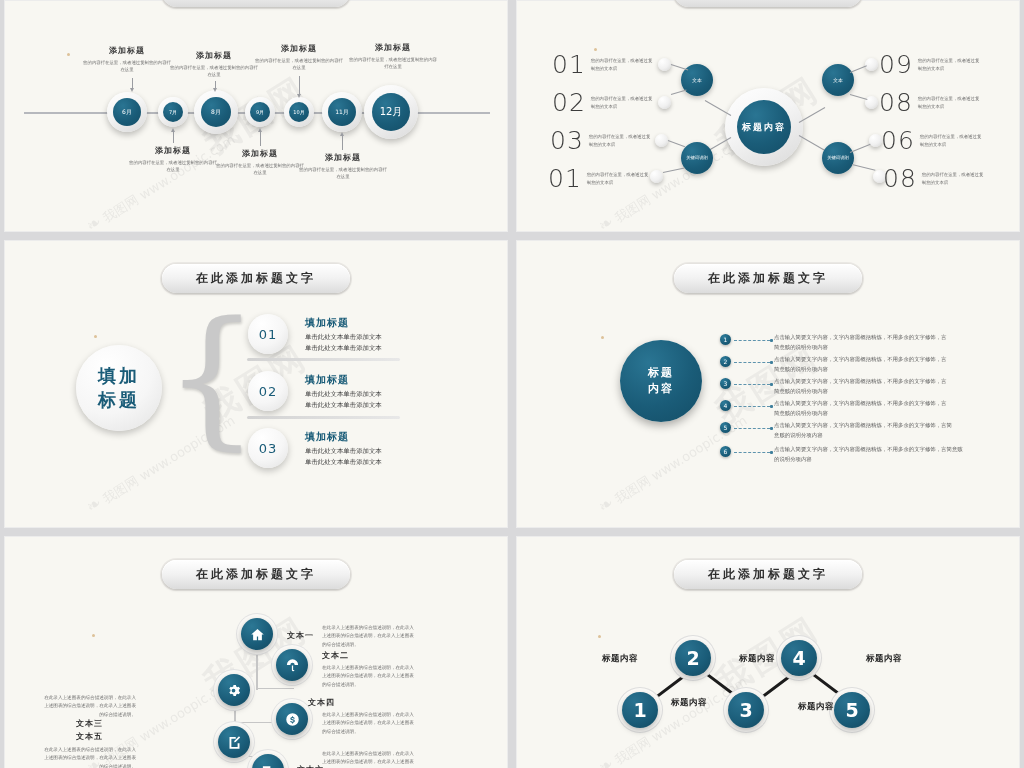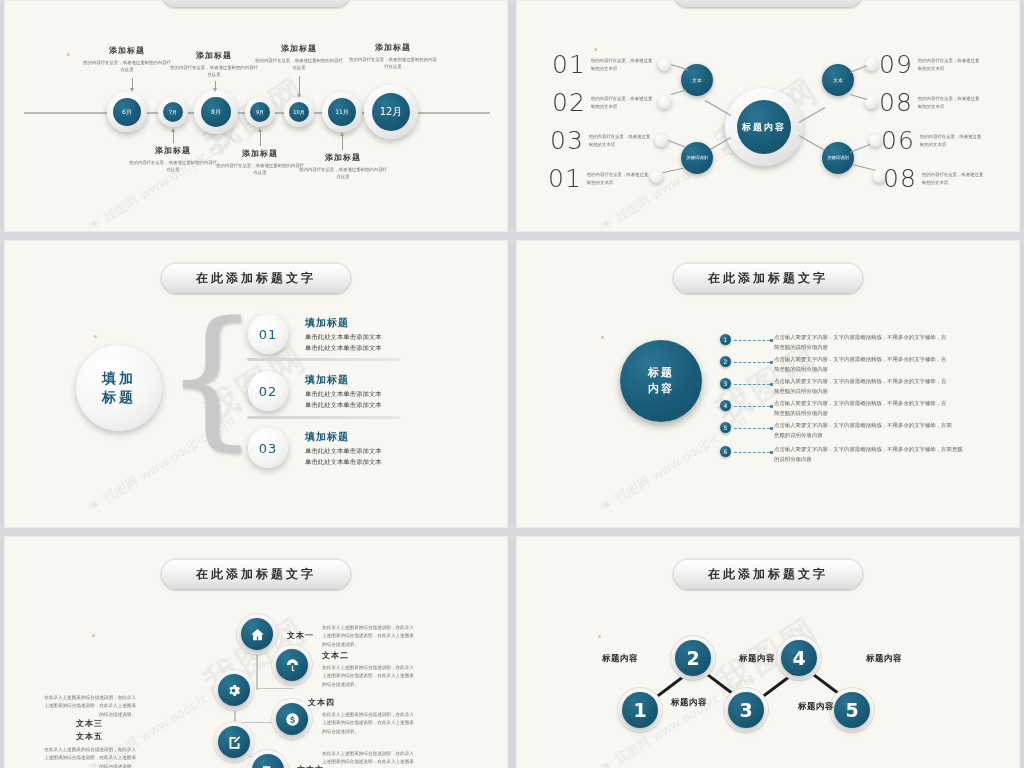--- a/index.html
+++ b/index.html
@@ -290,21 +290,21 @@
       <div class="d">您的内容打在这里，或者通过复制您的文本后</div>
     </div>
   </div>
 
   <div class="slide" id="s3">
     <div class="wm">我图网</div>
     <div class="wm2"><span class="fl">❧</span> <span>我图网 www.ooopic.com</span></div>
     <div class="pill" style="top:24px;">在此添加标题文字</div>
     <div class="dot-mark" style="left:90px;top:95px;"></div>
 
-    <div class="wc" style="left:72px;top:105px;width:86px;height:86px;flex-direction:column;font-size:14px;font-weight:bold;letter-spacing:3px;line-height:1.35;">
+    <div class="wc" style="left:72px;top:105px;width:86px;height:86px;flex-direction:column;font-size:18px;font-weight:bold;letter-spacing:3px;line-height:1.35;">
       <span>填加</span>
       <span>标题</span>
     </div>
 
     <div class="brace" style="left:160px;top:62px;">{</div>
 
     <div class="wc" style="left:244px;top:74px;width:40px;height:40px;font-size:13px;letter-spacing:1px;">
       <span>01</span>
     </div>
     <div class="it-h" style="left:301px;top:76px;">填加标题</div>

